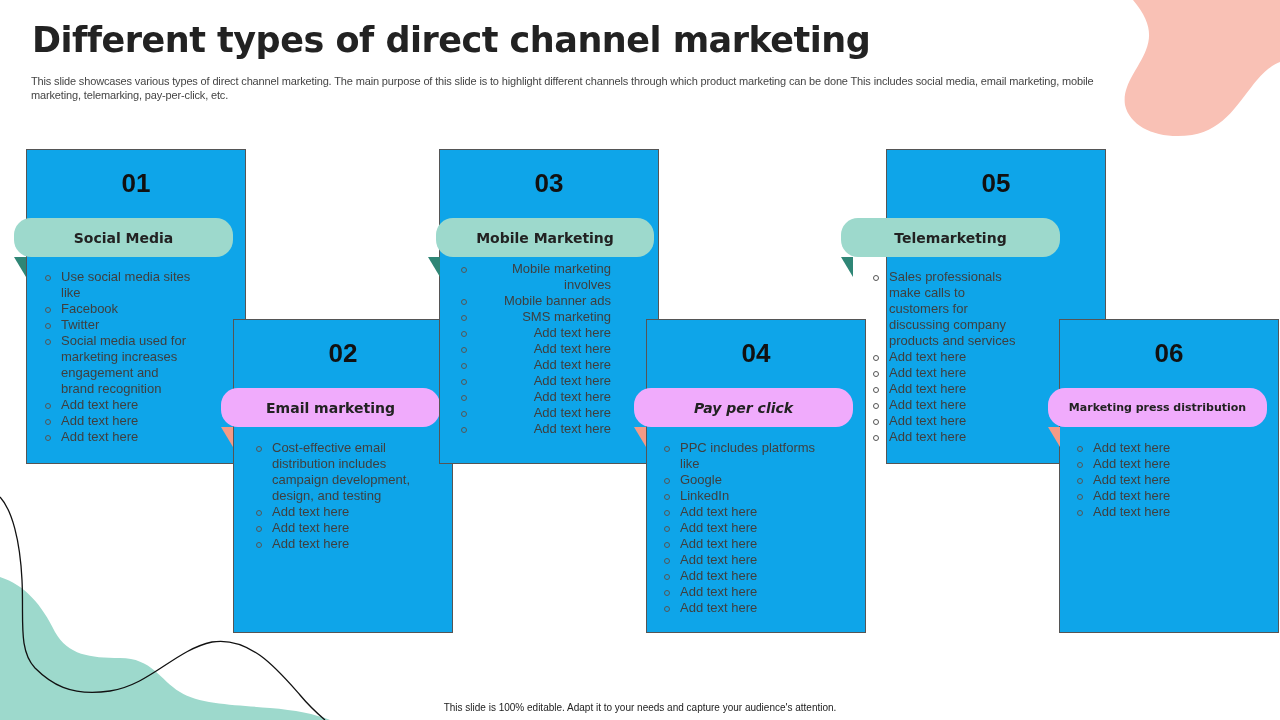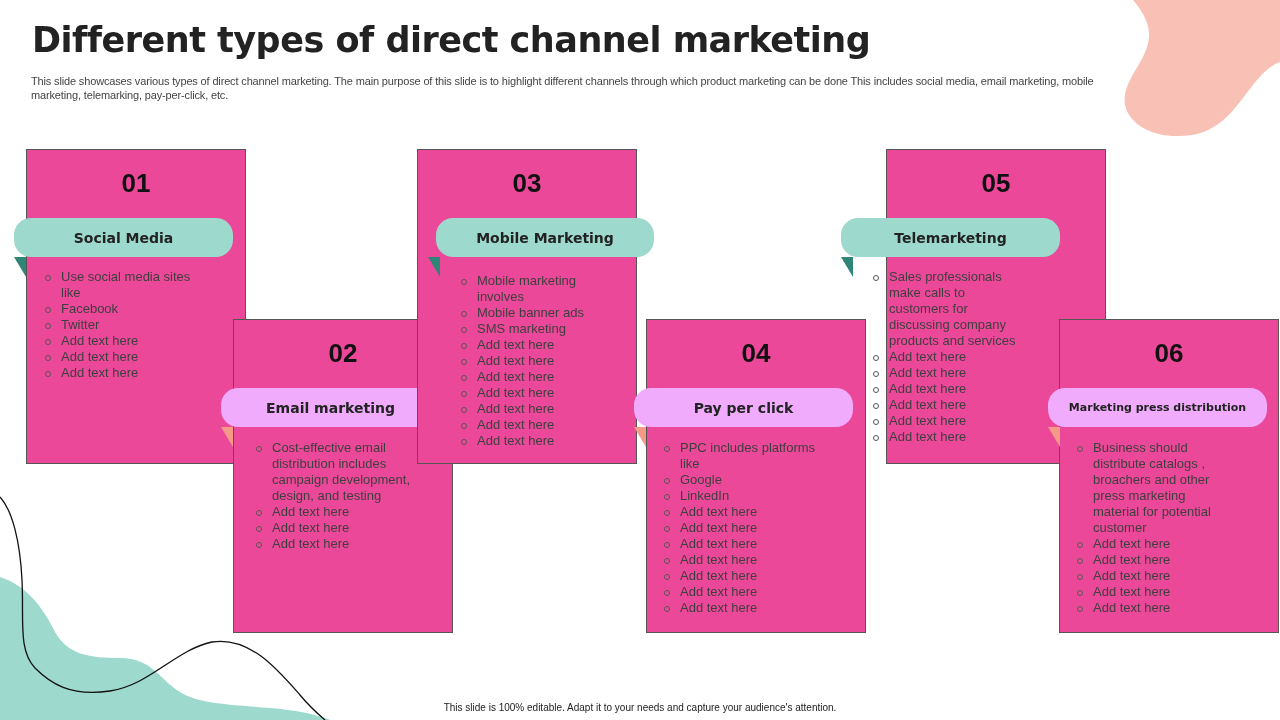--- a/index.html
+++ b/index.html
@@ -16,21 +16,21 @@
   .subtitle {
     position: absolute; left: 31px; top: 74px; width: 1090px;
     font-size: 11px; line-height: 14px; color: #444444; letter-spacing: -0.15px;
   }
   .footer {
     position: absolute; left: 0; top: 702px; width: 1280px; text-align: center;
     font-size: 10px; color: #222222;
   }
 
   .card {
-    position: absolute; width: 220px; border: 1px solid #555555; background: #ec4899;
+    position: absolute; width: 220px; border: 1px solid #555555; background: #0ea5e9;
   }
   .card .num {
     position: absolute; left: 0; top: 18px; width: 100%; text-align: center;
     font-weight: bold; font-size: 26px; color: #111111;
   }
   .ribbon {
     position: absolute; height: 39px; width: 219px;
     display: flex; align-items: center; justify-content: center;
     font-family: "DejaVu Sans", sans-serif; font-weight: bold; font-size: 14px; color: #222222;
     white-space: nowrap;
@@ -63,59 +63,60 @@
 
 <div class="card" style="left:26px; top:149px; height:315px;">
   <div class="num">01</div>
 </div>
 <div class="ribbon teal" style="left:14px; top:218px;">Social Media</div>
 <div class="tail teal" style="left:14px; top:257px;"></div>
 <ul class="items" style="left:45px; top:269px; width:150px;">
   <li>Use social media sites like</li>
   <li> Facebook</li>
   <li>Twitter</li>
+  <li> Social media used for marketing increases engagement  and brand recognition</li>
   <li> Add text here</li>
   <li>Add text here</li>
   <li>Add text here</li>
 </ul>
 
 <div class="card" style="left:233px; top:319px; height:314px;">
   <div class="num">02</div>
 </div>
 <div class="ribbon peach" style="left:221px; top:388px;">Email marketing</div>
 <div class="tail peach" style="left:221px; top:427px;"></div>
 <ul class="items" style="left:256px; top:440px; width:155px;">
   <li> Cost-effective  email distribution includes campaign development,  design, and testing</li>
   <li>Add text here</li>
   <li>Add text here</li>
   <li>Add text here</li>
 </ul>
 
-<div class="card" style="left:417px; top:149px; height:315px;">
+<div class="card" style="left:439px; top:149px; height:315px;">
   <div class="num">03</div>
 </div>
 <div class="ribbon teal" style="left:428px; top:218px; width:218px;margin-left:8px;">Mobile Marketing</div>
 <div class="tail teal" style="left:428px; top:257px;"></div>
-<ul class="items" style="left:461px; top:273px; width:150px;">
+<ul class="items" style="left:461px; top:261px; width:150px;text-align:right;">
   <li>Mobile  marketing involves</li>
   <li>Mobile  banner  ads</li>
   <li>SMS marketing</li>
   <li>Add text here</li>
   <li>Add text here</li>
   <li>Add text here</li>
   <li>Add text here</li>
   <li>Add text here</li>
   <li>Add text here</li>
   <li>Add text here</li>
 </ul>
 
 <div class="card" style="left:646px; top:319px; height:314px;">
   <div class="num">04</div>
 </div>
-<div class="ribbon peach" style="left:634px; top:388px;">Pay per click</div>
+<div class="ribbon peach" style="left:634px; top:388px;font-style:italic;">Pay per click</div>
 <div class="tail peach" style="left:634px; top:427px;"></div>
 <ul class="items" style="left:664px; top:440px; width:155px;">
   <li>PPC includes platforms  like</li>
   <li> Google</li>
   <li>LinkedIn</li>
   <li> Add text here</li>
   <li>Add text here</li>
   <li>Add text here</li>
   <li>Add text here</li>
   <li>Add text here</li>
@@ -137,21 +138,20 @@
   <li>Add text here</li>
   <li>Add text here</li>
 </ul>
 
 <div class="card" style="left:1059px; top:319px; height:314px;">
   <div class="num">06</div>
 </div>
 <div class="ribbon peach" style="left:1048px; top:388px; font-size:11px;">Marketing press distribution</div>
 <div class="tail peach" style="left:1048px; top:427px;"></div>
 <ul class="items" style="left:1077px; top:440px; width:150px;">
-  <li>Business should distribute catalogs , broachers  and other press marketing material for potential customer</li>
   <li> Add text here</li>
   <li>Add text here</li>
   <li>Add text here</li>
   <li>Add text here</li>
   <li>Add text here</li>
 </ul>
 
 <div class="footer">This slide is 100% editable.  Adapt it to your needs and capture your audience's attention.</div>
 
 </body></html>

